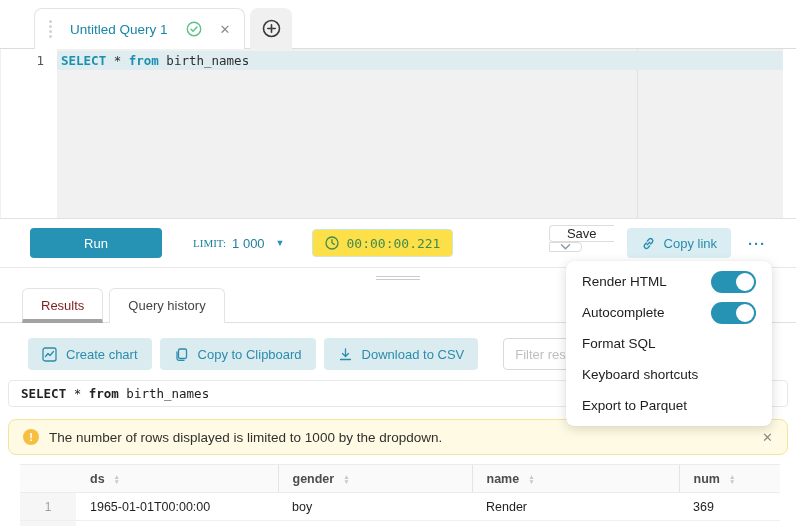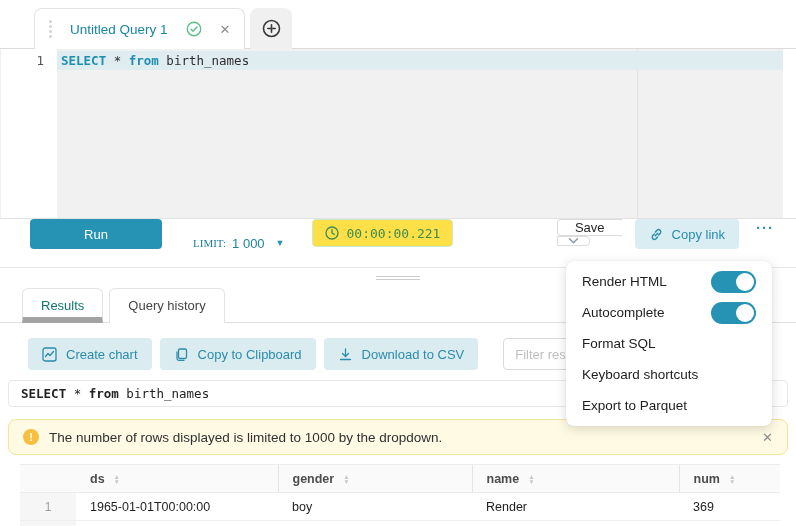--- a/index.html
+++ b/index.html
@@ -39,21 +39,21 @@
   .active-line {
     position:relative; z-index:1; height:19px; background:#dfecf0;
     font-family:"DejaVu Sans Mono", monospace; font-size:12.5px; line-height:19px;
     padding-left:4px; white-space:pre; color:#2f2f2f; margin-top:2px;
   }
   .active-line .kw { color:#1d8fae; font-weight:bold; }
 
   
   .toolbar {
     height:50px; border-top:1px solid #e2e2e2; border-bottom:1px solid #e8e8e8;
-    display:flex; padding:0 22px 0 30px; background:#fff;
+    display:flex; align-items:center; padding:0 30px 0 30px; background:#fff;
   }
   .run-btn {
     width:132px; height:30px; background:#2693b5; color:#fff; border:none;
     border-radius:4px; font-size:13px; font-family:inherit; cursor:pointer;
   }
   .limit-group { display:flex; align-items:center; margin-left:31px; color:#1e7fa0; }
   .limit-label { font-size:11px;font-family:Liberation Serif, serif; }
   .limit-value { font-weight:400; margin-left:6px; font-size:13px; }
   .caret-down { margin-left:11px; font-size:9px; color:#2693b5; }
   .timer-pill {
@@ -83,21 +83,21 @@
   .splitter-handle { width:44px; }
   .splitter-handle i { display:block; height:1px; background:#cccccc; margin:2px 0; }
 
   
   .south-tabs { display:flex; align-items:flex-end; padding-left:22px; border-bottom:1px solid #e0e0e0; height:35px; }
   .stab {
     padding:0 18px; height:35px; line-height:33px; border:1px solid #e3e3e3; border-bottom:none;
     border-radius:6px 6px 0 0; font-size:13px; margin-right:6px; background:#fff;
     margin-bottom:-1px; position:relative; z-index:2; color:#454545; cursor:pointer;
   }
-  .stab.active { color:#0f766e; border-bottom:6px solid #a3a3a3; }
+  .stab.active { color:#7f1d1d; border-bottom:4px solid #a3a3a3; }
 
   
   .results-pane { padding-top:15px; }
   .actions-row { display:flex; align-items:center; padding:0 28px; height:32px; }
   .action-btn {
     display:flex; align-items:center; gap:9px; height:32px; padding:0 14px; margin-right:8px;
     background:#dbecf1; color:#2b8cab; border:none; border-radius:4px; font-size:13px;
     font-family:inherit; cursor:pointer;
   }
   .filter-input {

